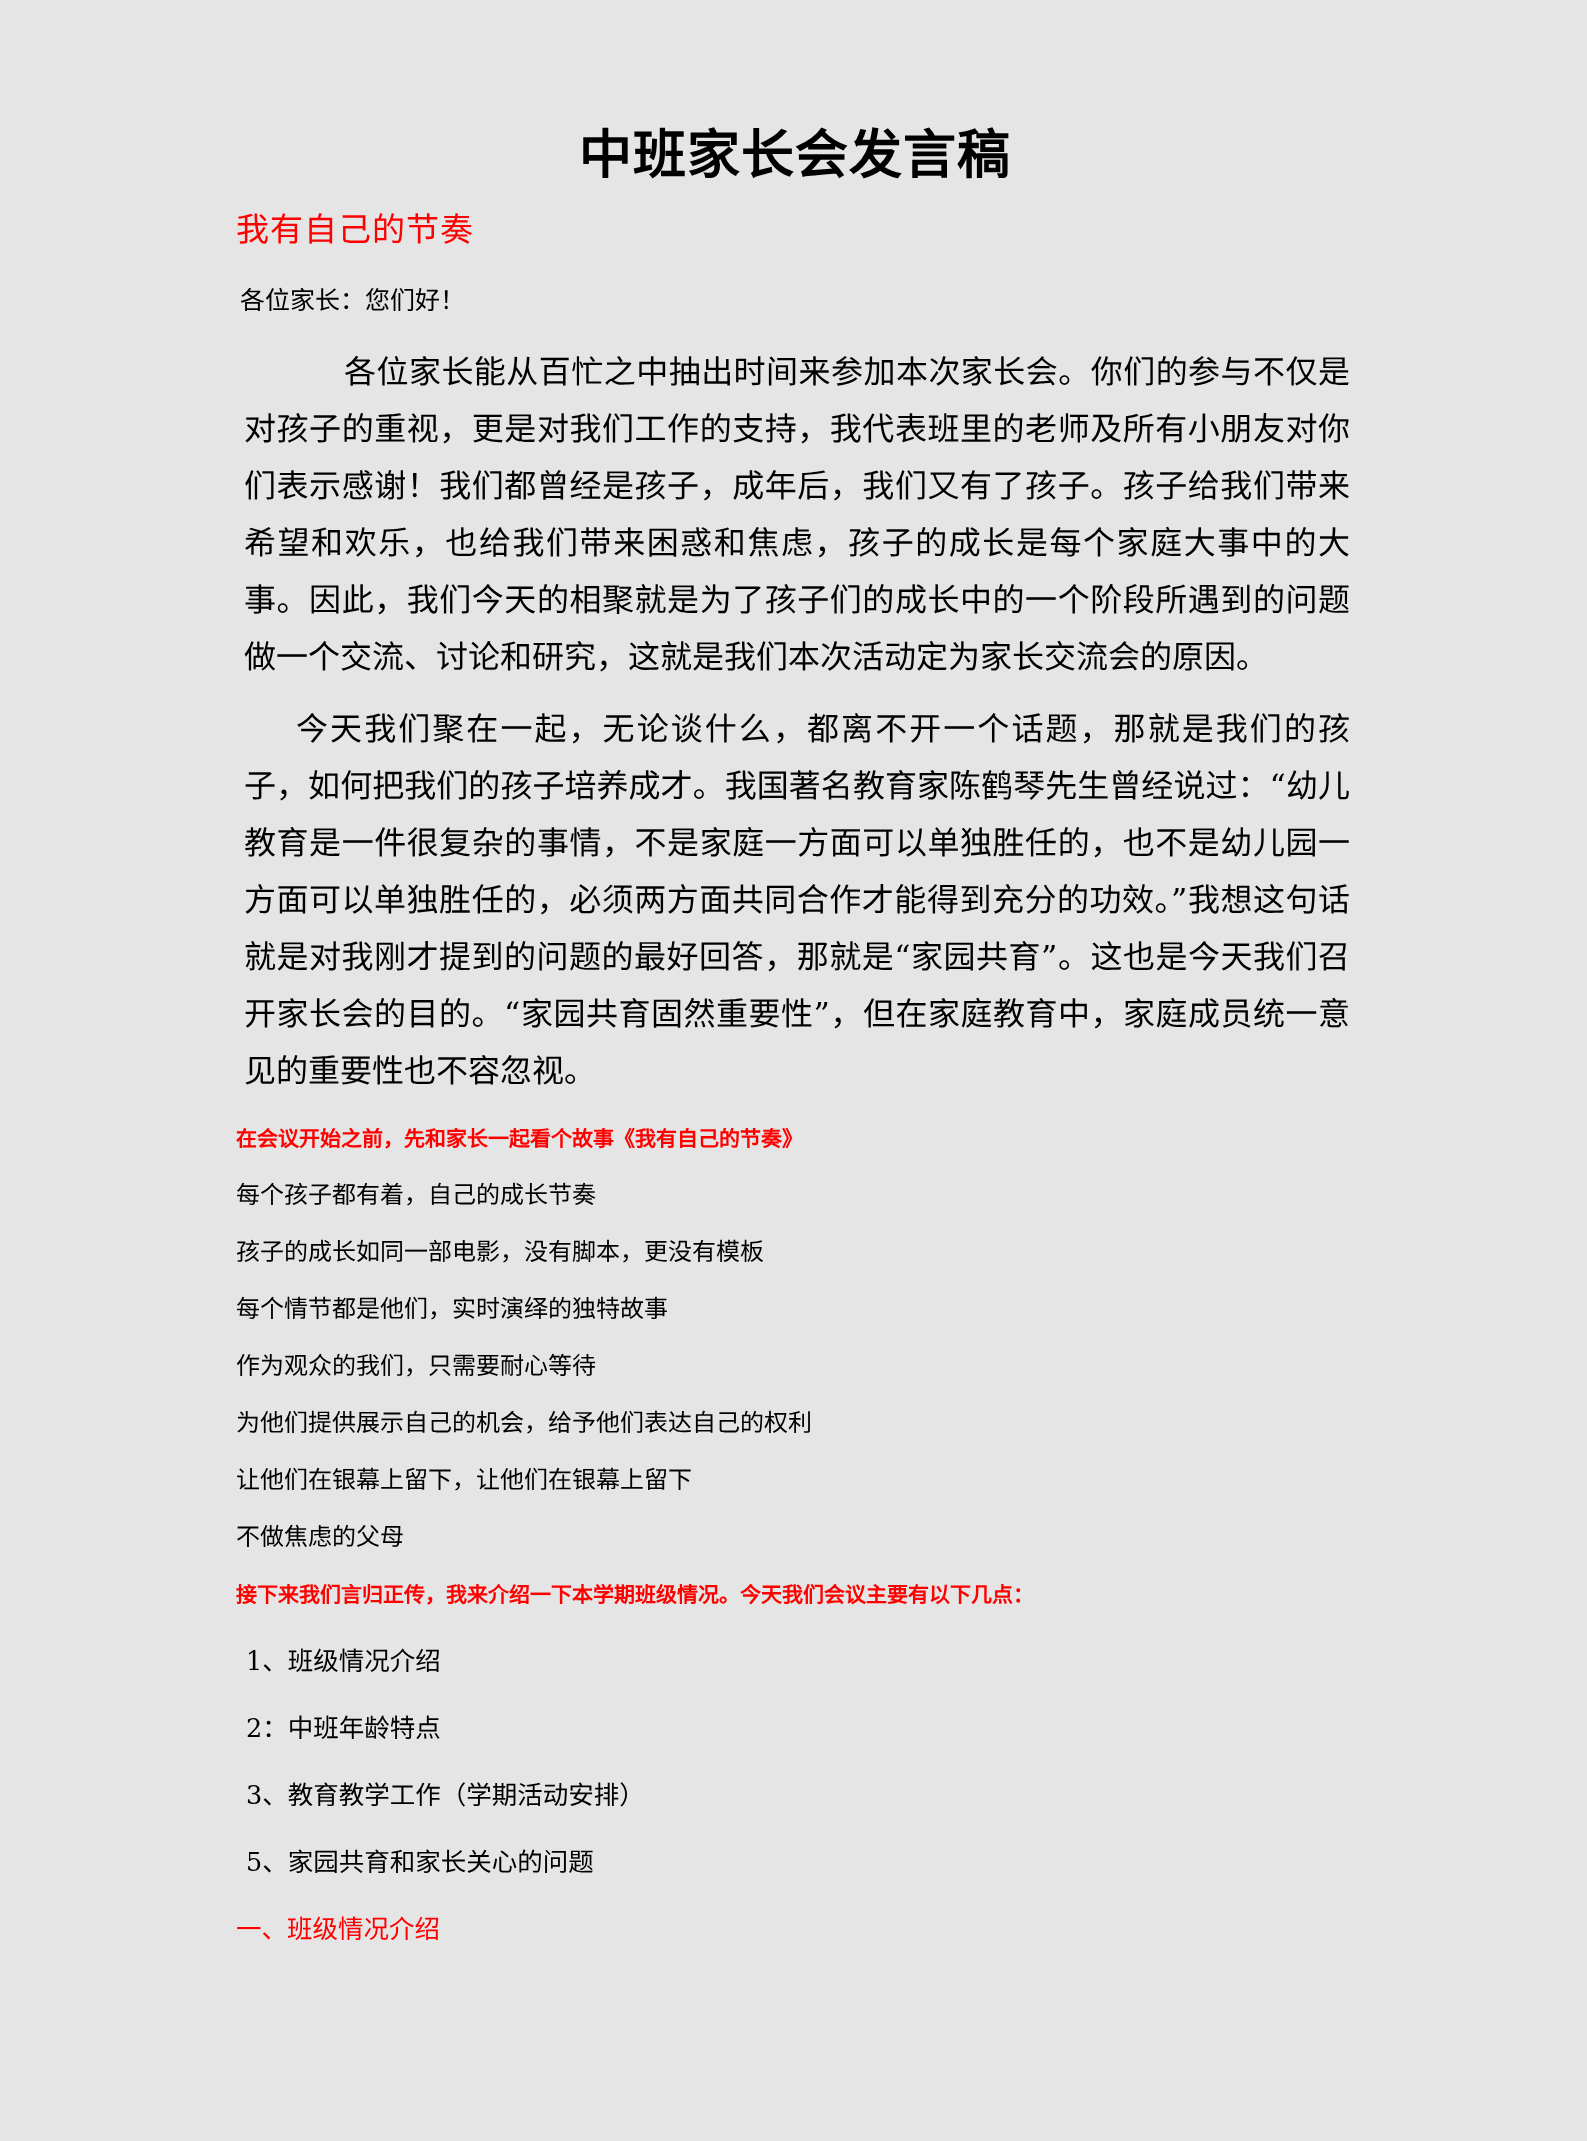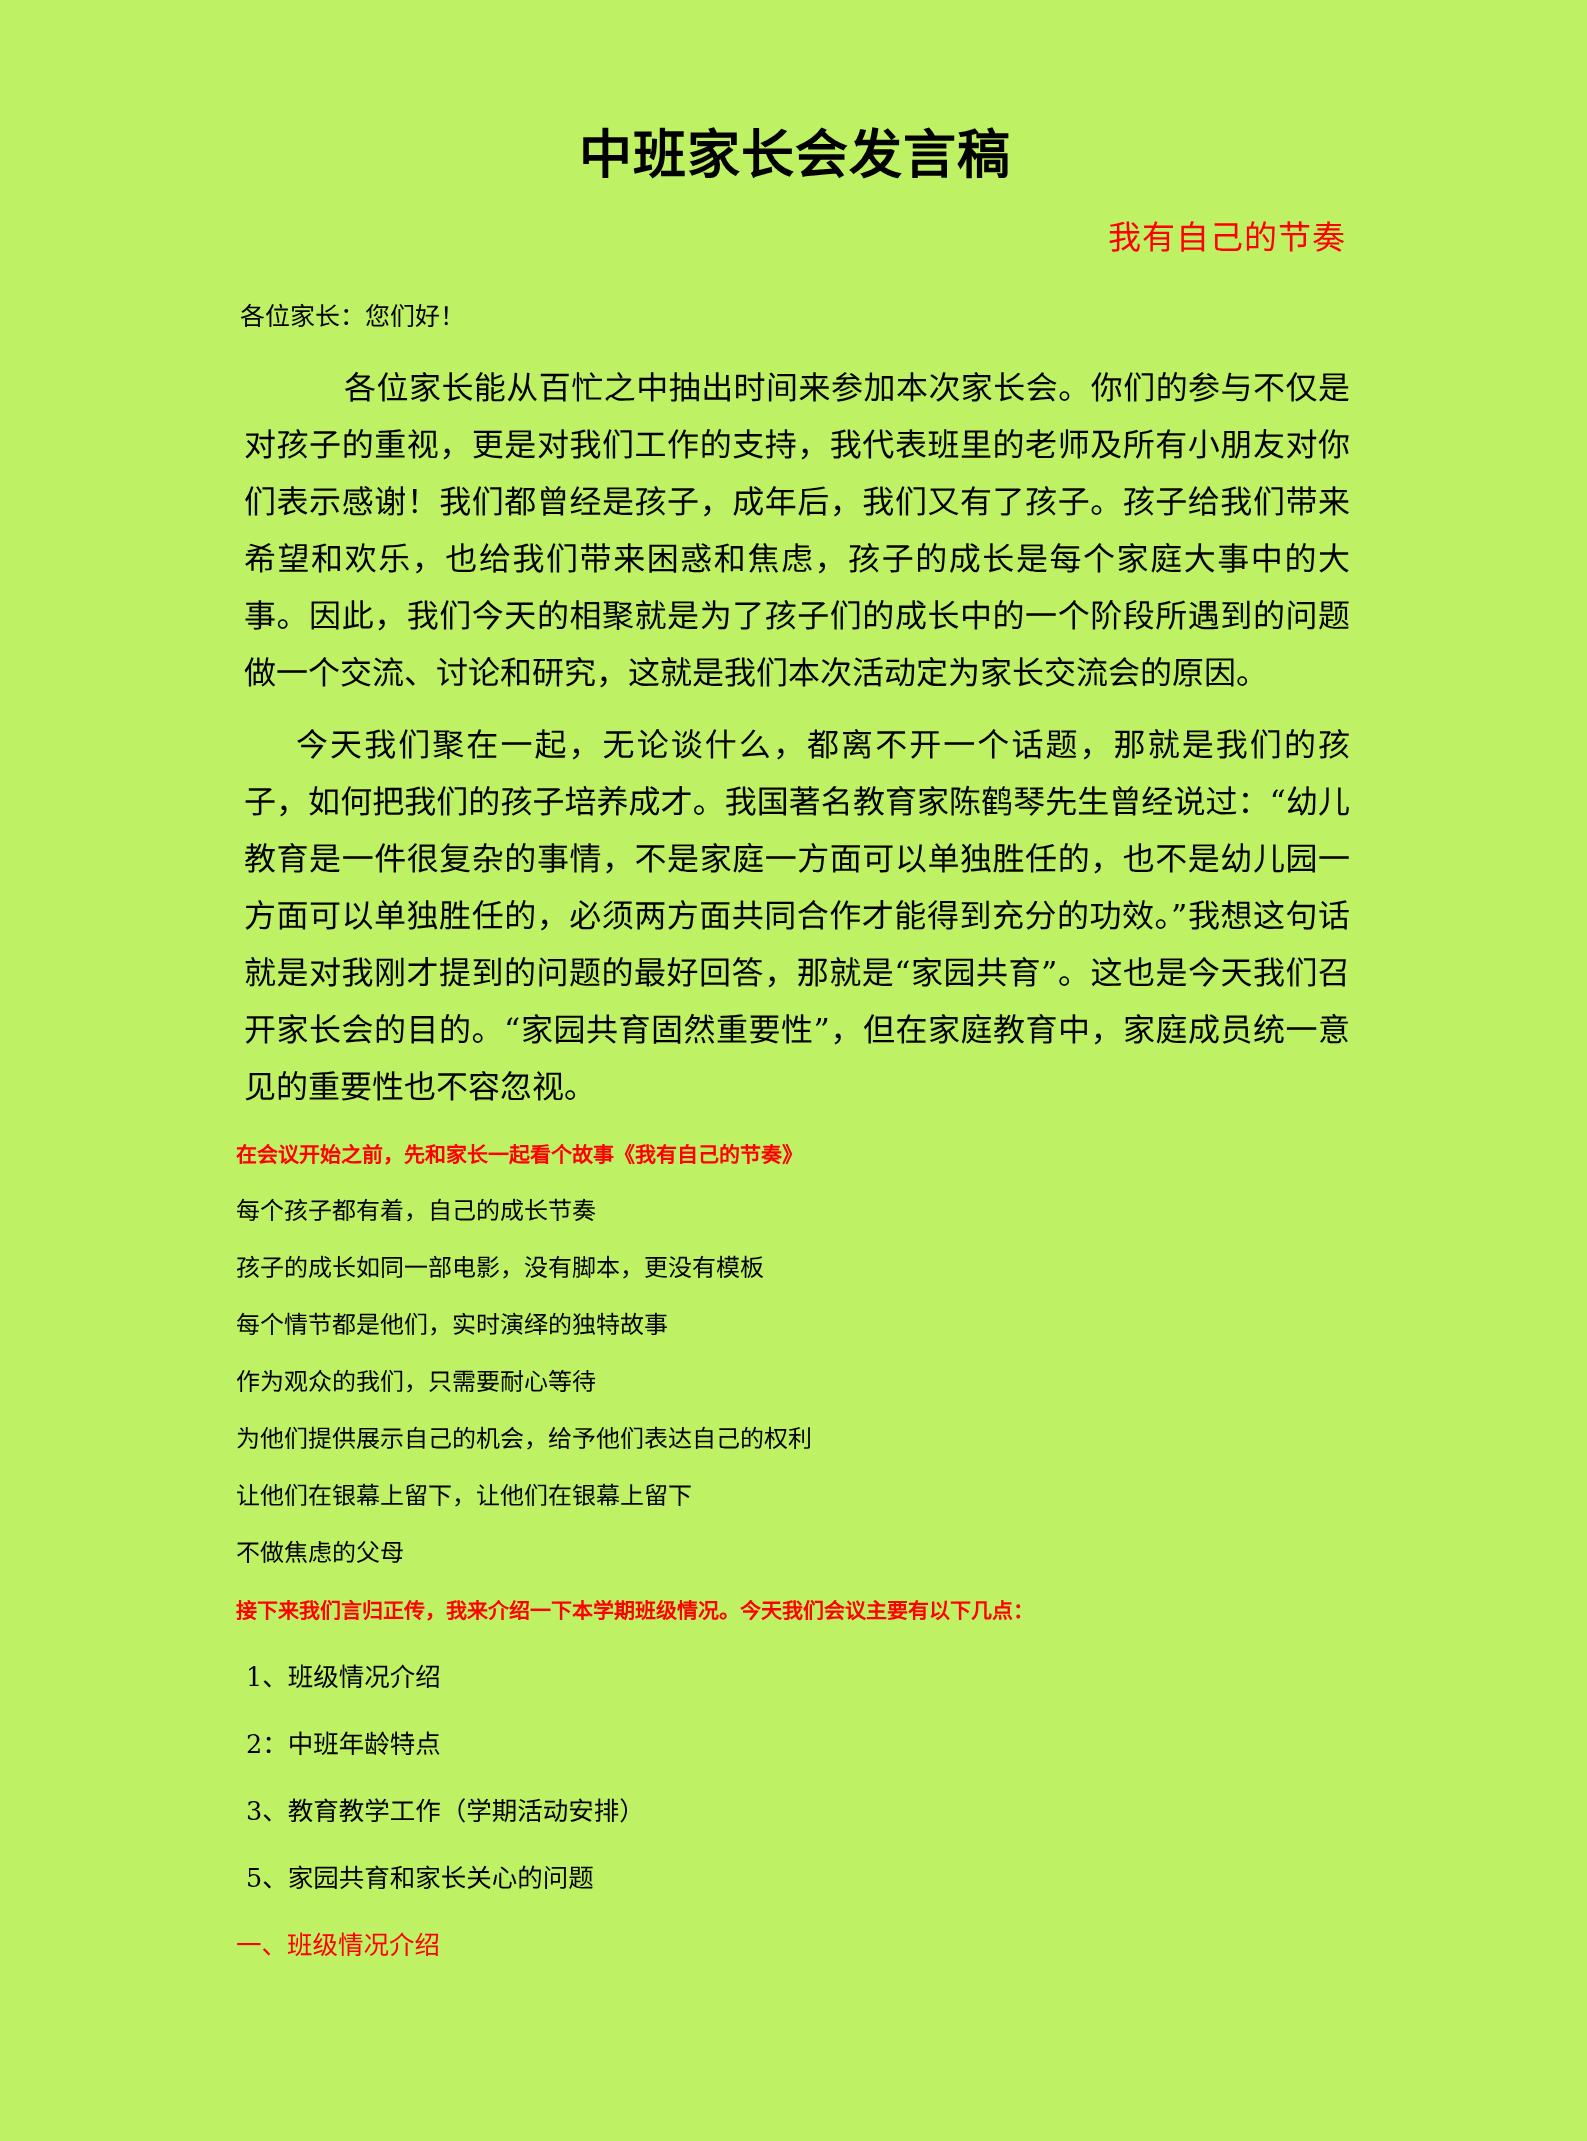--- a/index.html
+++ b/index.html
@@ -15,21 +15,21 @@
     font-family: "DejaVu Serif", "Liberation Serif", serif;
     color: #000000;
     overflow: hidden;
   }
   .page {
     position: absolute;
     left: 0;
     top: 0;
     width: 1587px;
     height: 2141px;
-    background: #bef264;
+    background: #e5e5e5;
     box-sizing: border-box;
     padding: 0;
   }
   .content {
     position: absolute;
     left: 232px;
     top: 0;
     width: 1126px;
   }
 
@@ -40,27 +40,27 @@
     font-weight: bold;
     font-size: 53px;
     line-height: 1.0;
     letter-spacing: 1px;
     color: #000000;
     margin: 0;
     padding-top: 128px;
     white-space: nowrap;
   }
   .doc-subtitle {
-    text-align: right;
+    text-align: left;
     font-family: "DejaVu Serif", "Liberation Serif", serif;
     font-weight: normal;
     font-size: 33px;
     line-height: 1.0;
     color: #ff0000;
-    margin: 12px;
+    margin: 4px;
     padding-top: 28px;
     letter-spacing: 1px;
     white-space: nowrap;
   }
 
   
   .greeting {
     font-size: 25px;
     line-height: 1.0;
     margin: 4px;

